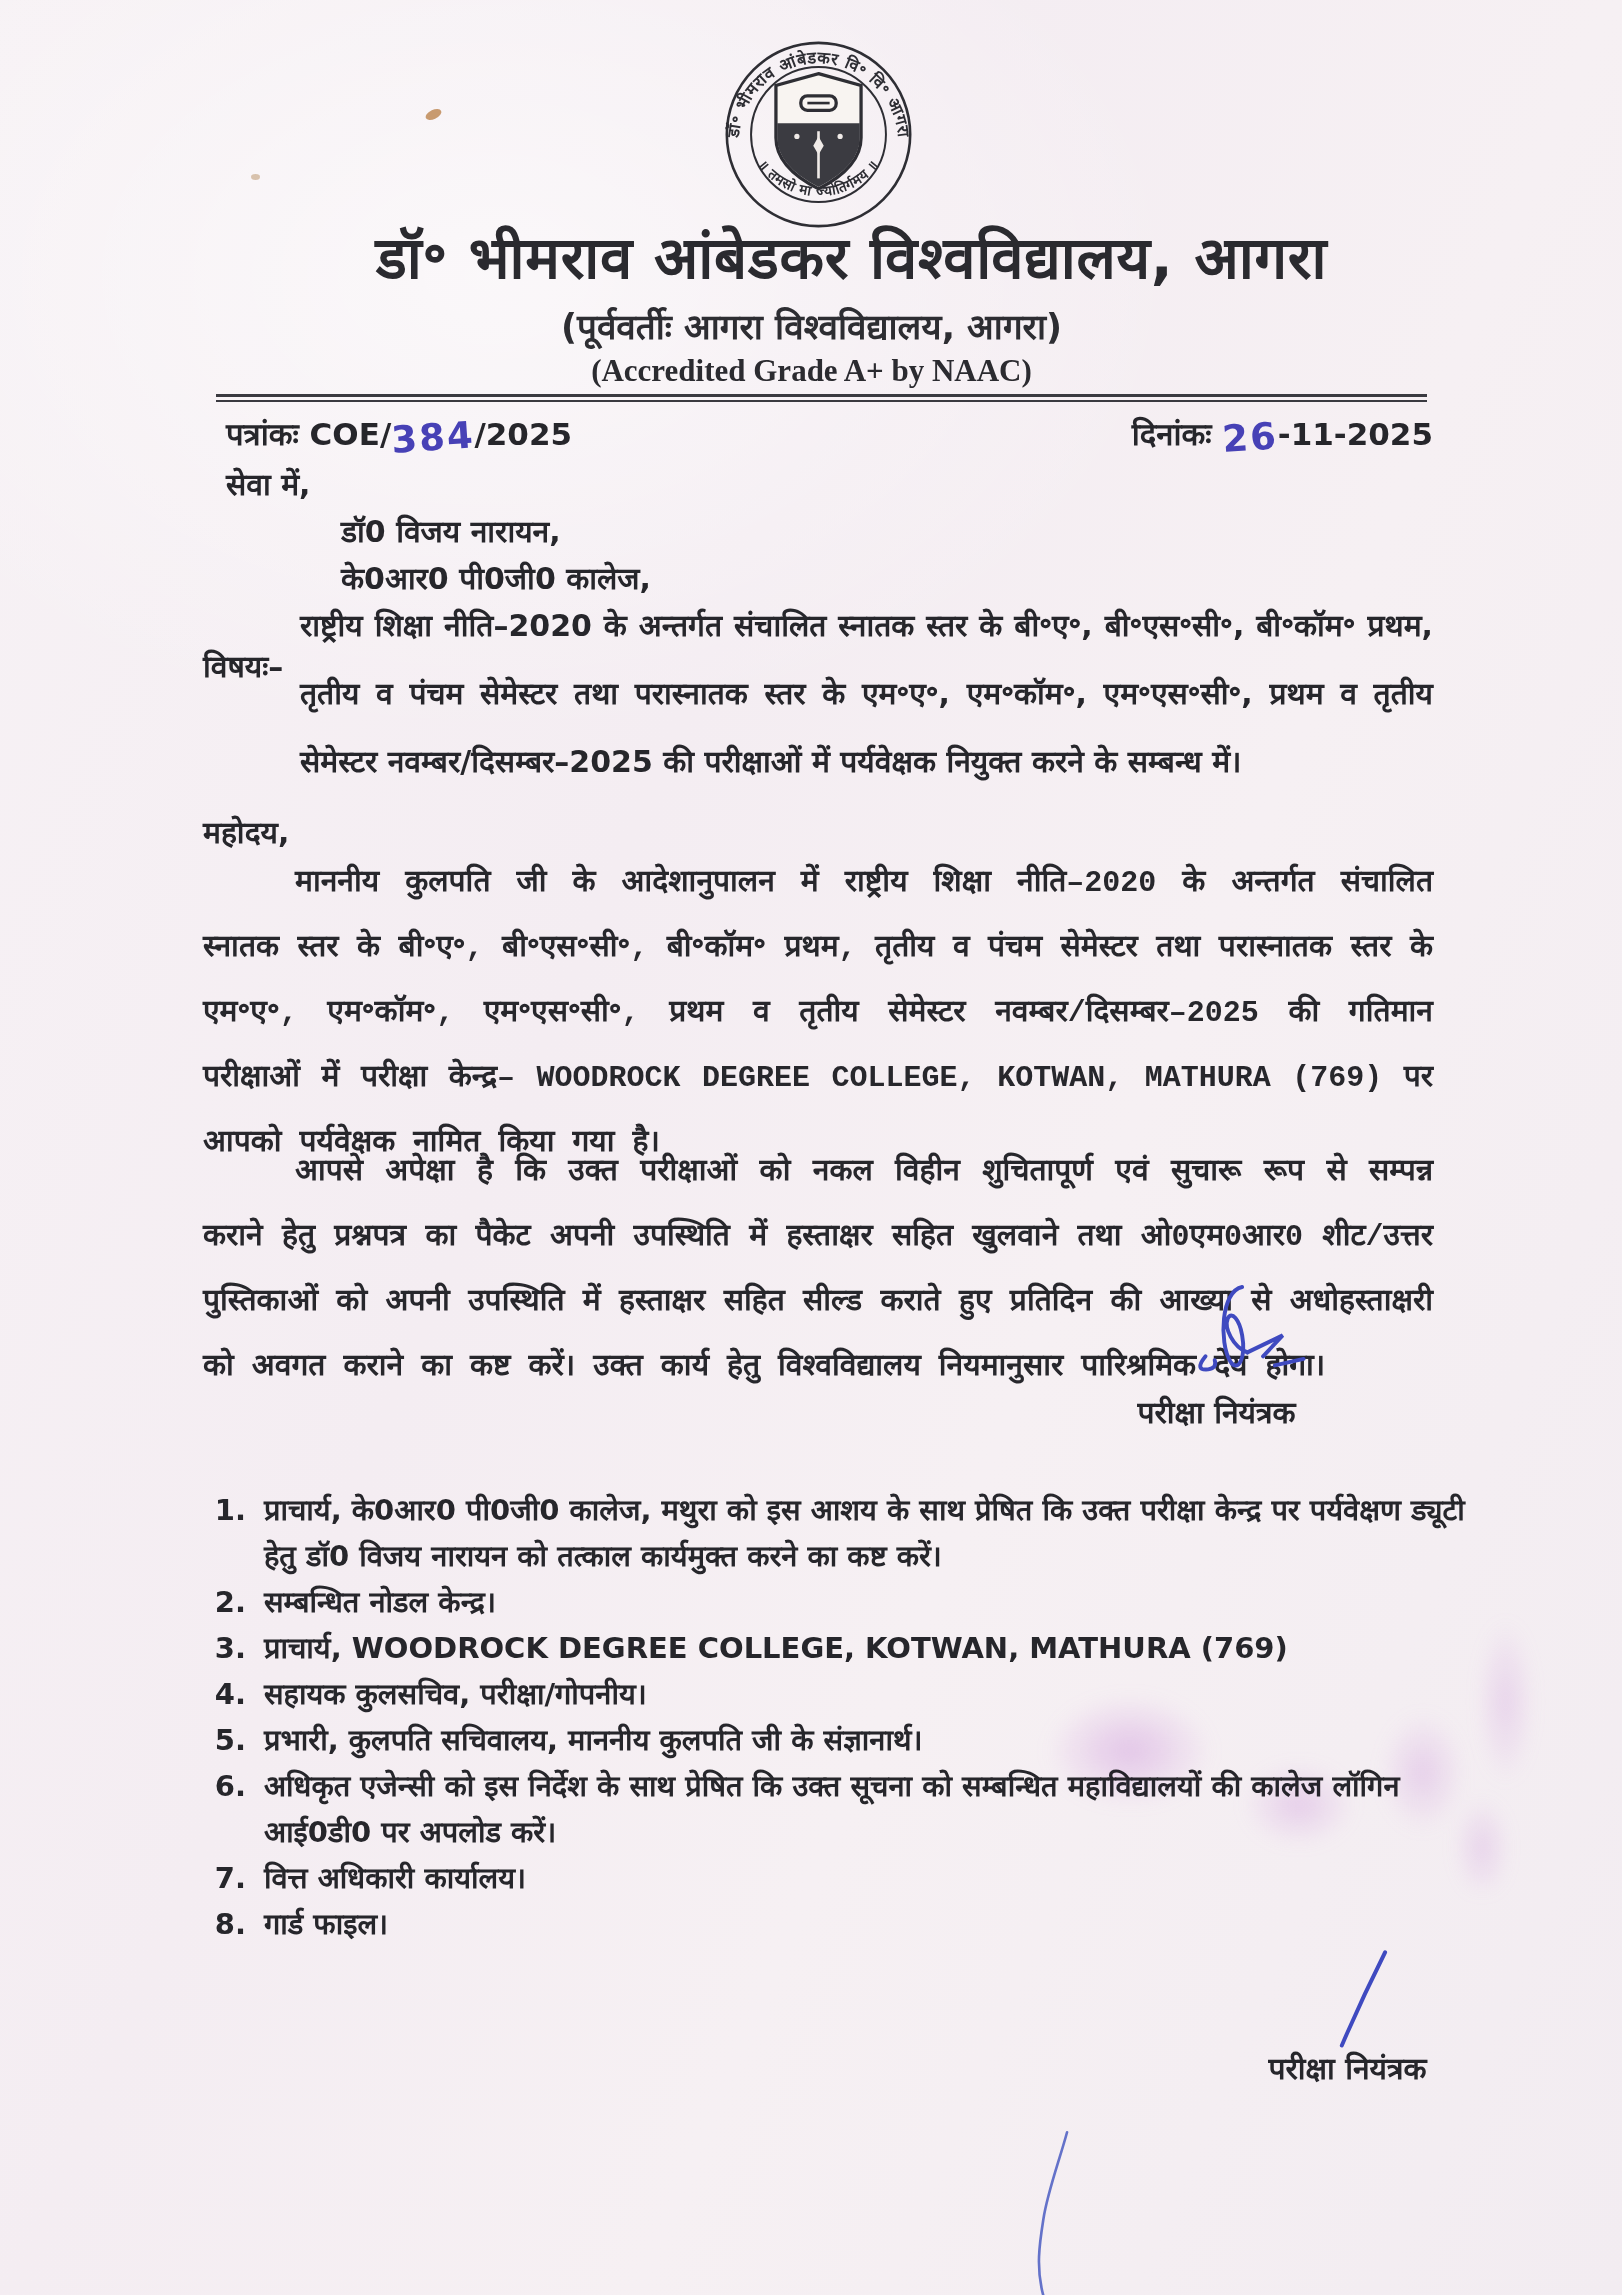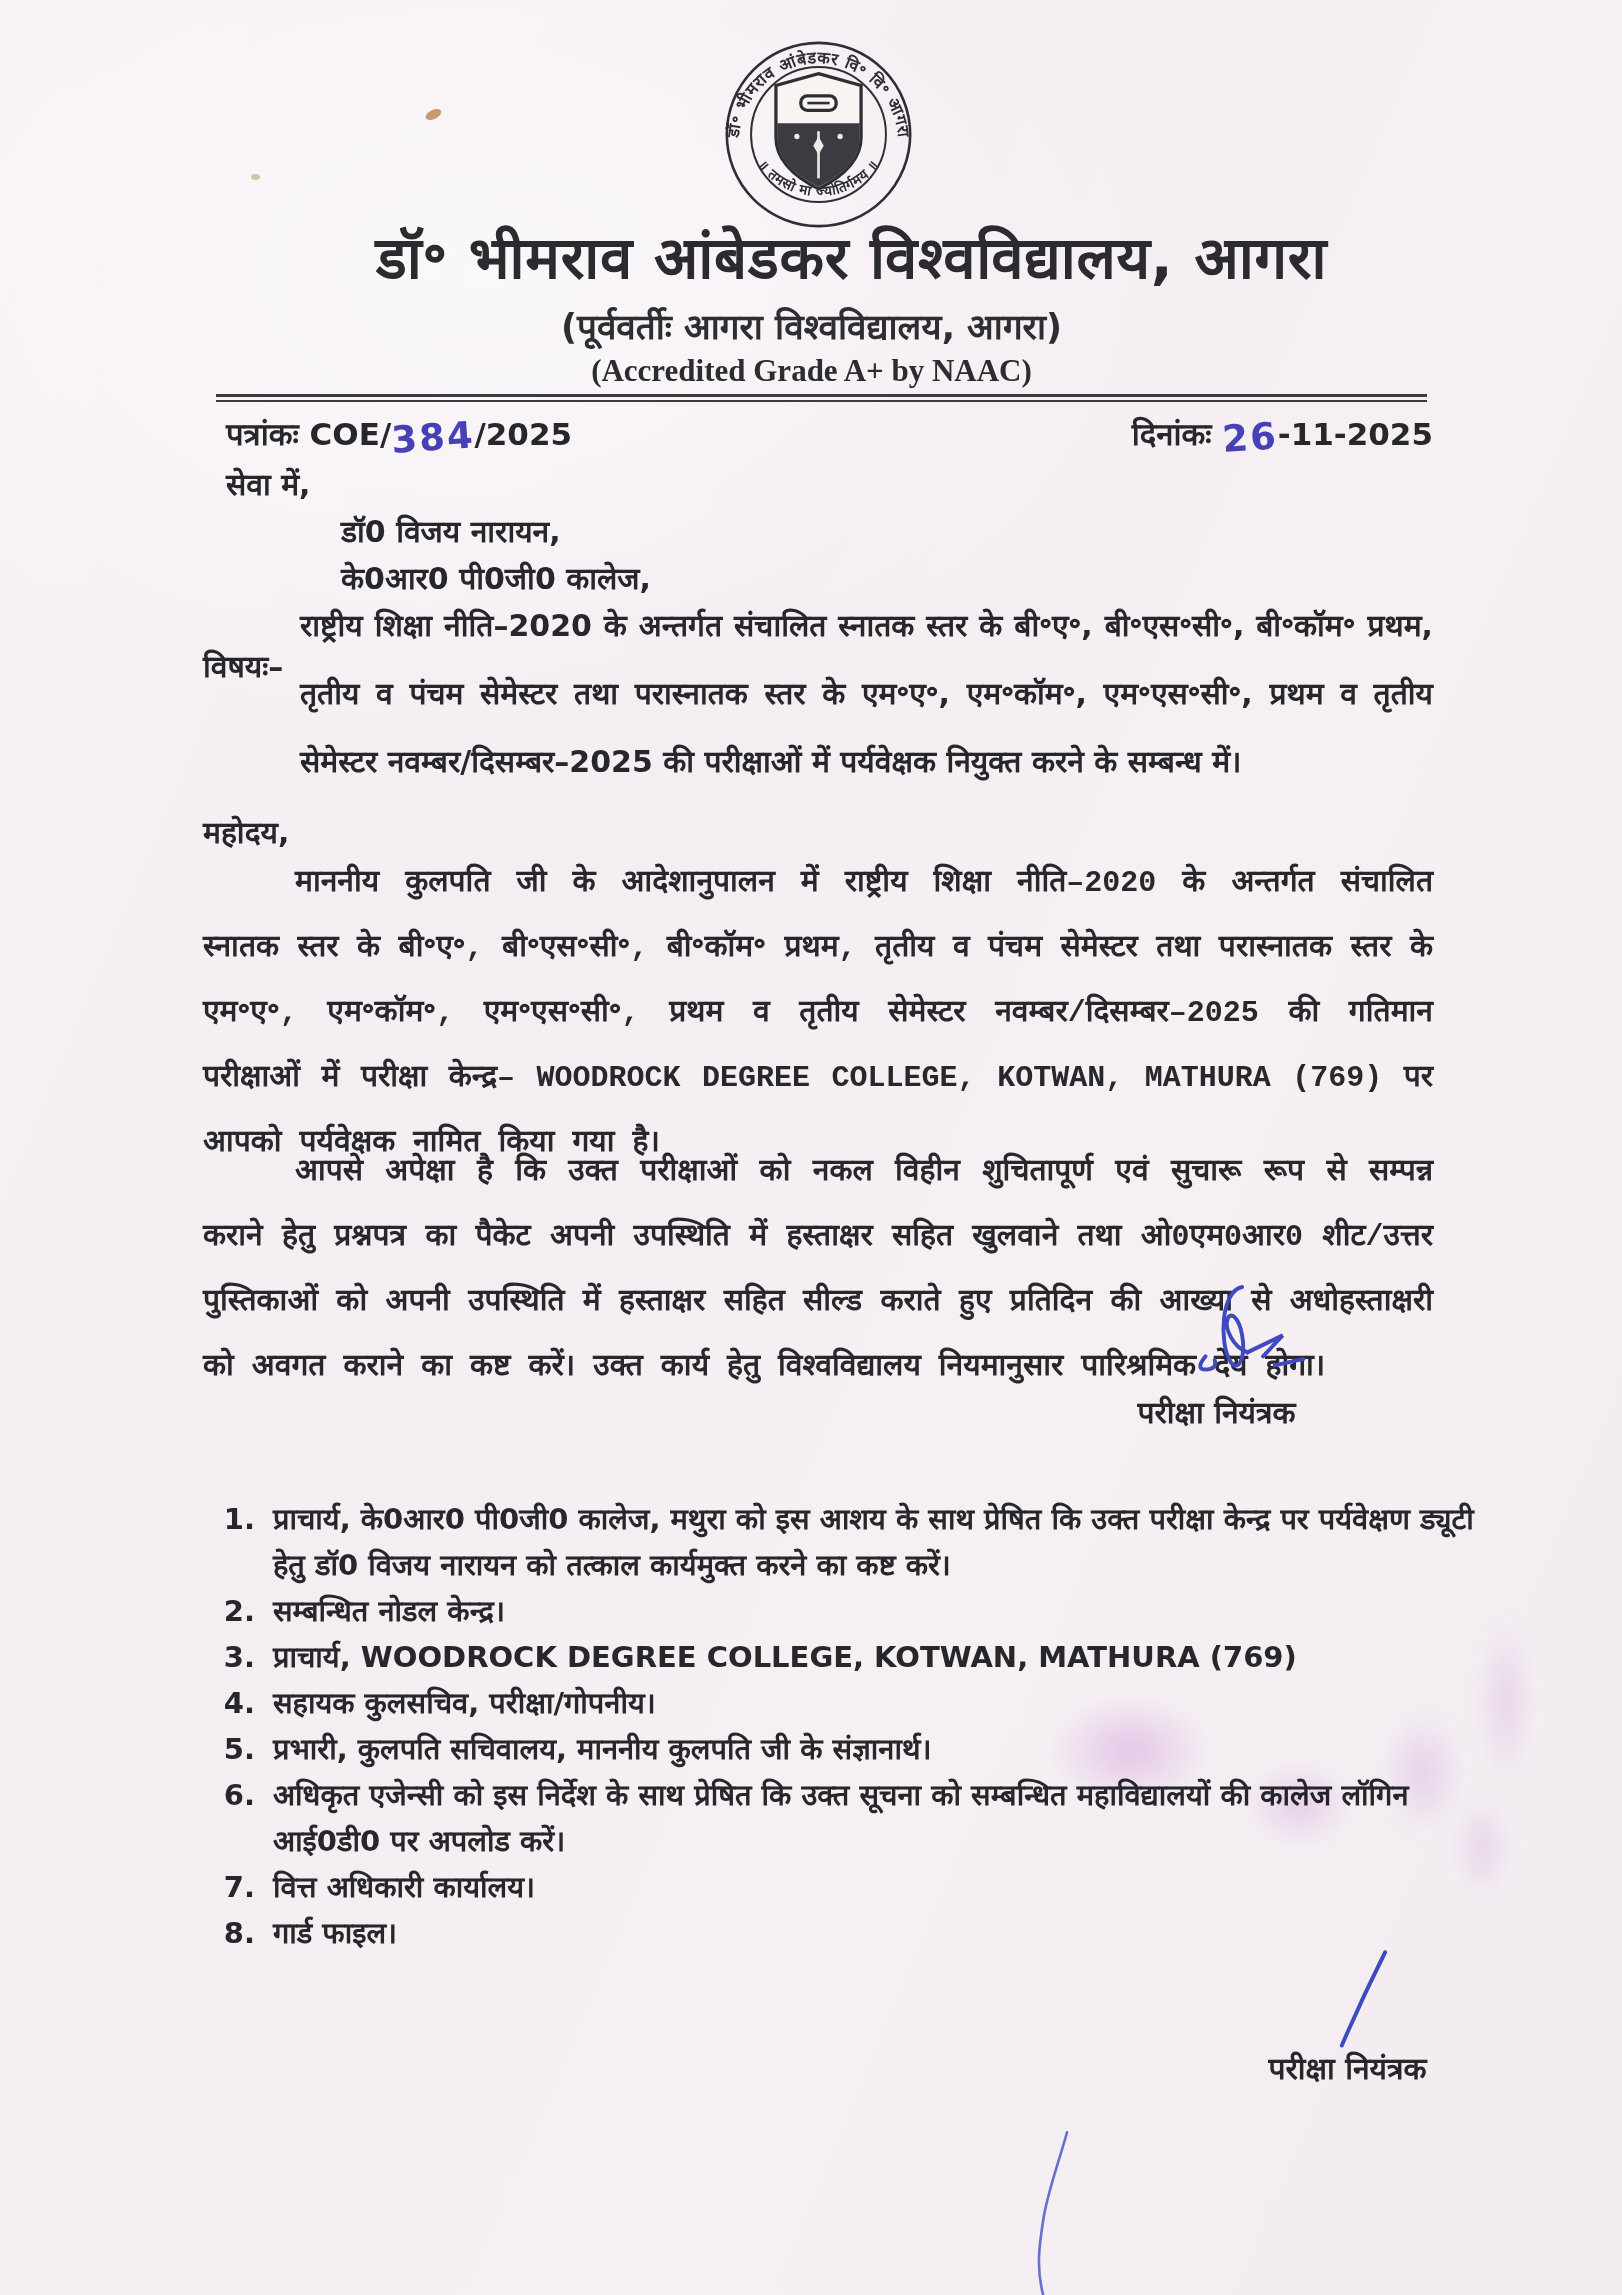--- a/index.html
+++ b/index.html
@@ -22,21 +22,21 @@
   .subtitle{font-size:35px;font-weight:700;color:#2d2d32;}
   .accred{font-family:"Liberation Serif","DejaVu Serif",serif;font-size:31px;font-weight:700;color:#2b2b30;}
   .rule{left:216px;width:1211px;border-top:3.3px solid #3a3a40;border-bottom:0;height:3.9px;}
   .rule:after{content:"";display:block;margin-top:3.3px;border-top:2px solid #3a3a40;}
   .meta{font-size:31px;font-weight:700;}
   .ink{color:#4741b6;font-weight:700;}
   .ink-big{display:inline-block;font-size:37px;transform:rotate(-4deg) translateY(5.2px);letter-spacing:2px;}
   .body-txt{font-size:30px;line-height:65px;text-align:justify;font-weight:600;color:#27272c;}
   .para{text-indent:92px;font-family:Liberation Mono, monospace;}
   .subject-txt{font-size:30px;line-height:68px;text-align:justify;font-weight:600;}
-  .copies-list{margin:16px;padding:0 0 0 46px;font-size:29px;line-height:46px;font-weight:600;}
+  .copies-list{margin:7px;padding:0 0 0 46px;font-size:29px;line-height:46px;font-weight:600;}
   .copies-list li{padding-left:7.9px;}
   .sig-label{font-size:30px;font-weight:600;}
   .stain{pointer-events:none;mix-blend-mode:multiply;filter:blur(9.2px);}
   .speck{position:absolute;border-radius:50%;}
 </style>
 </head>
 <body>
 
 <div class="page">
 

